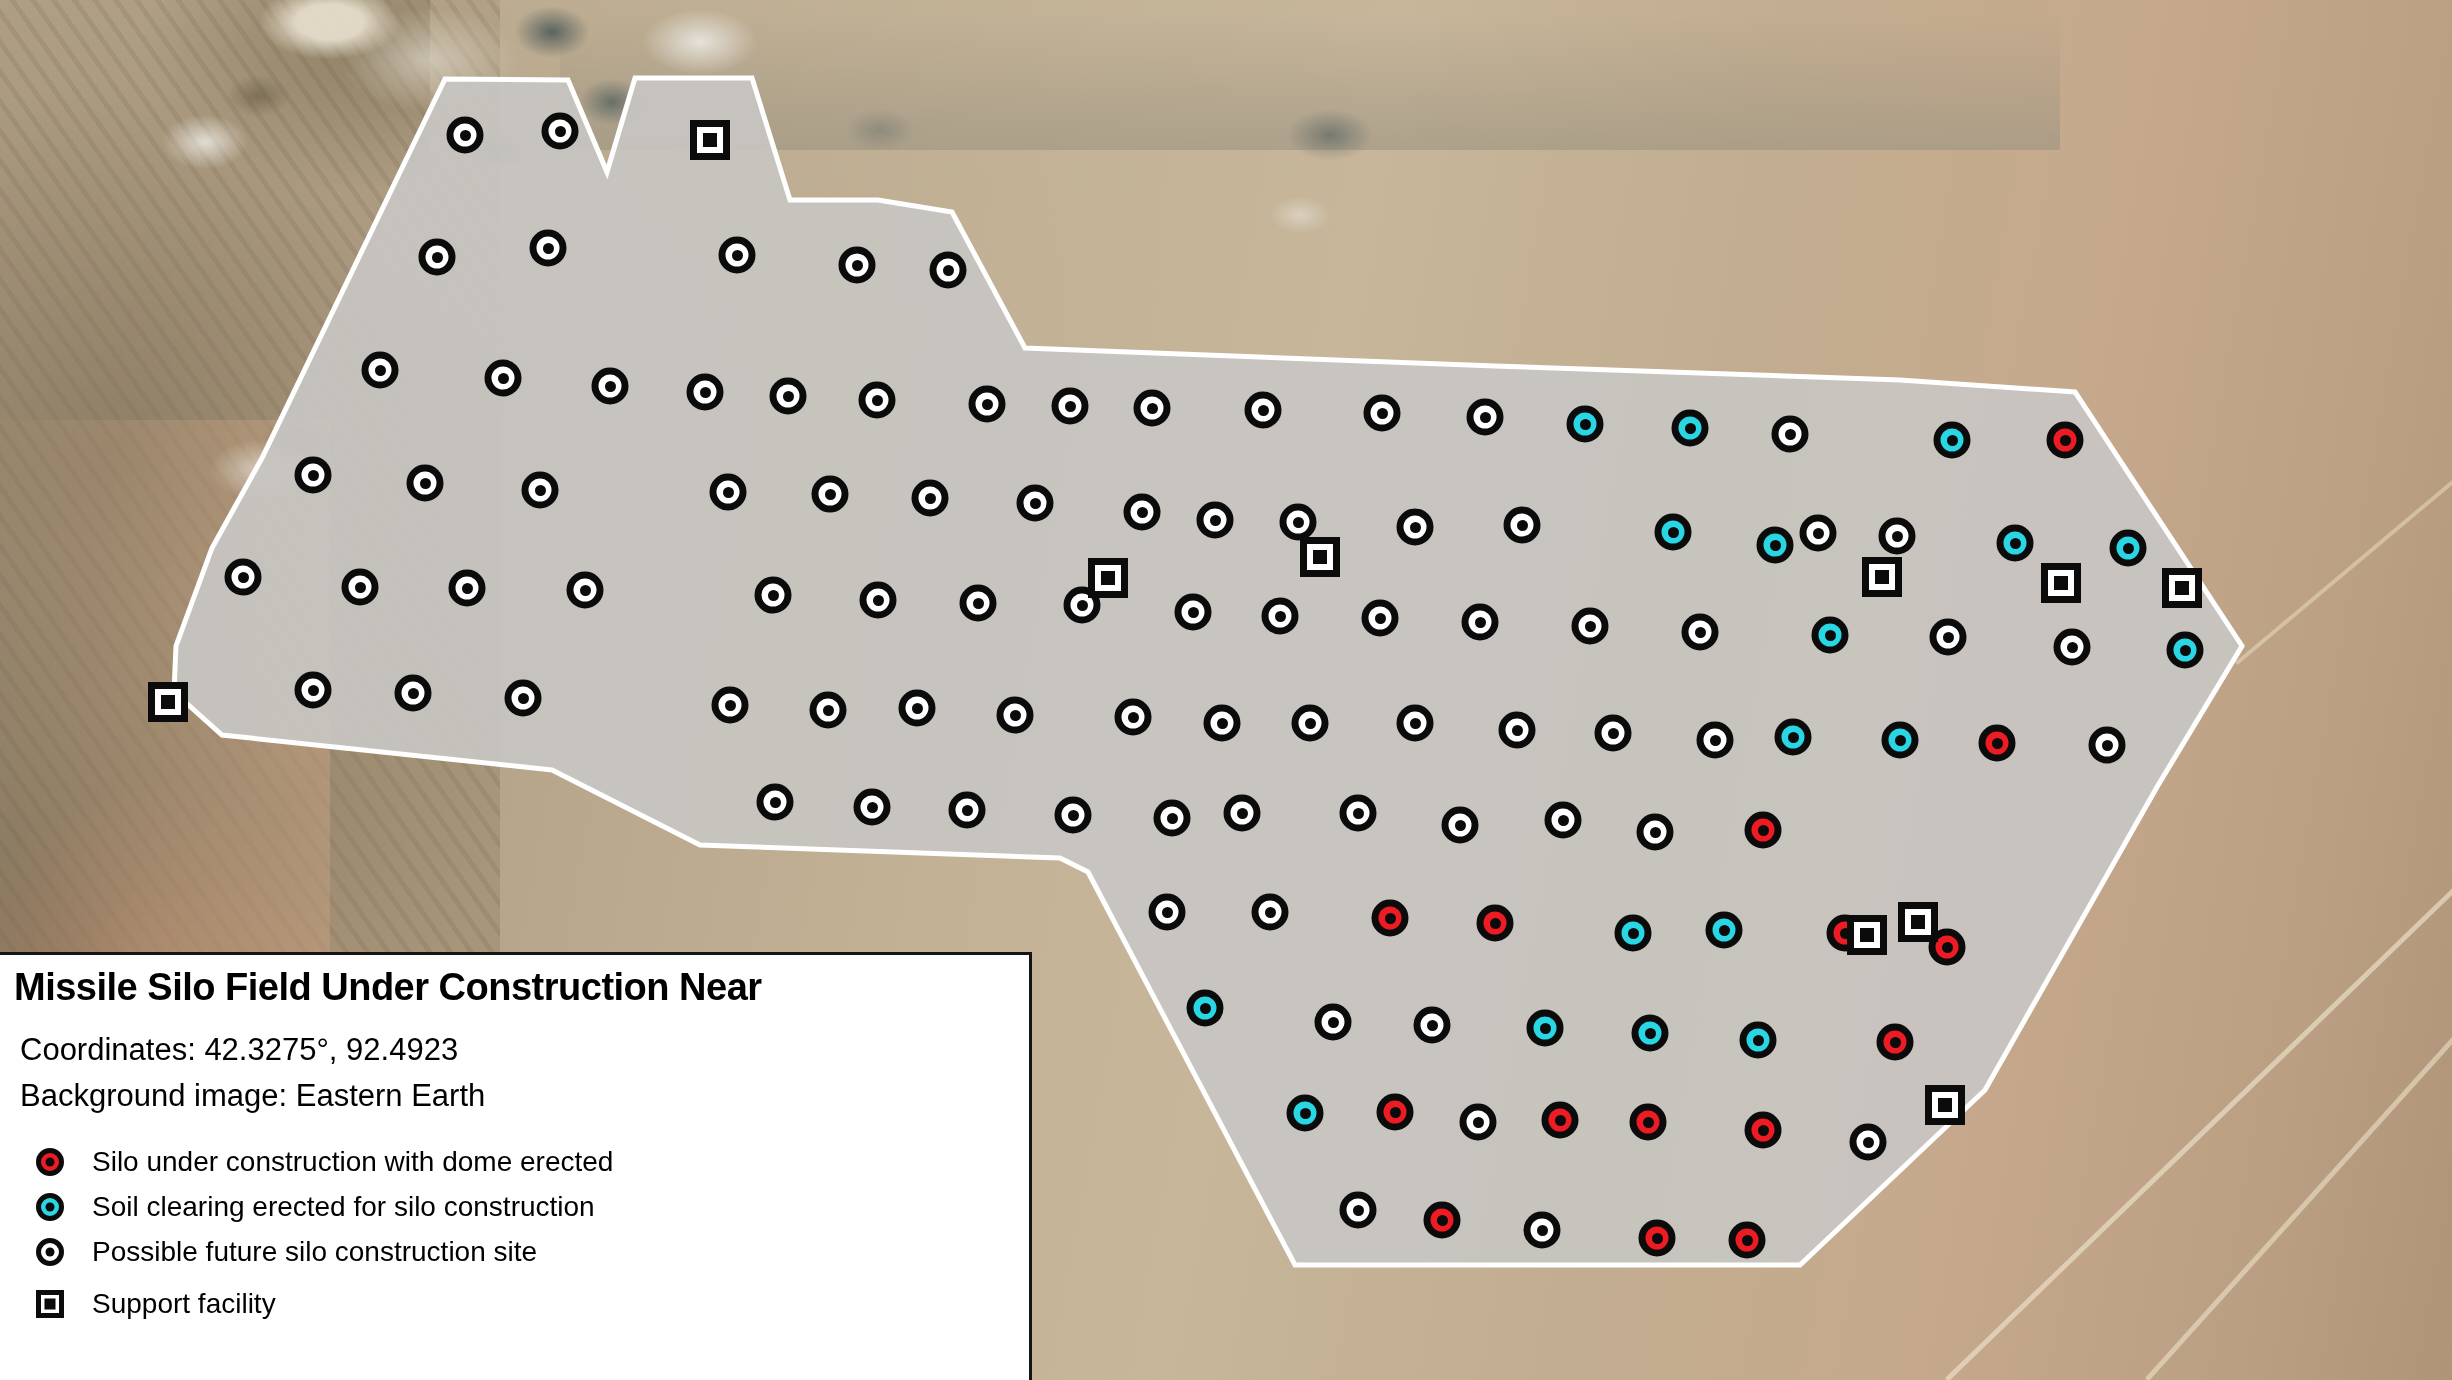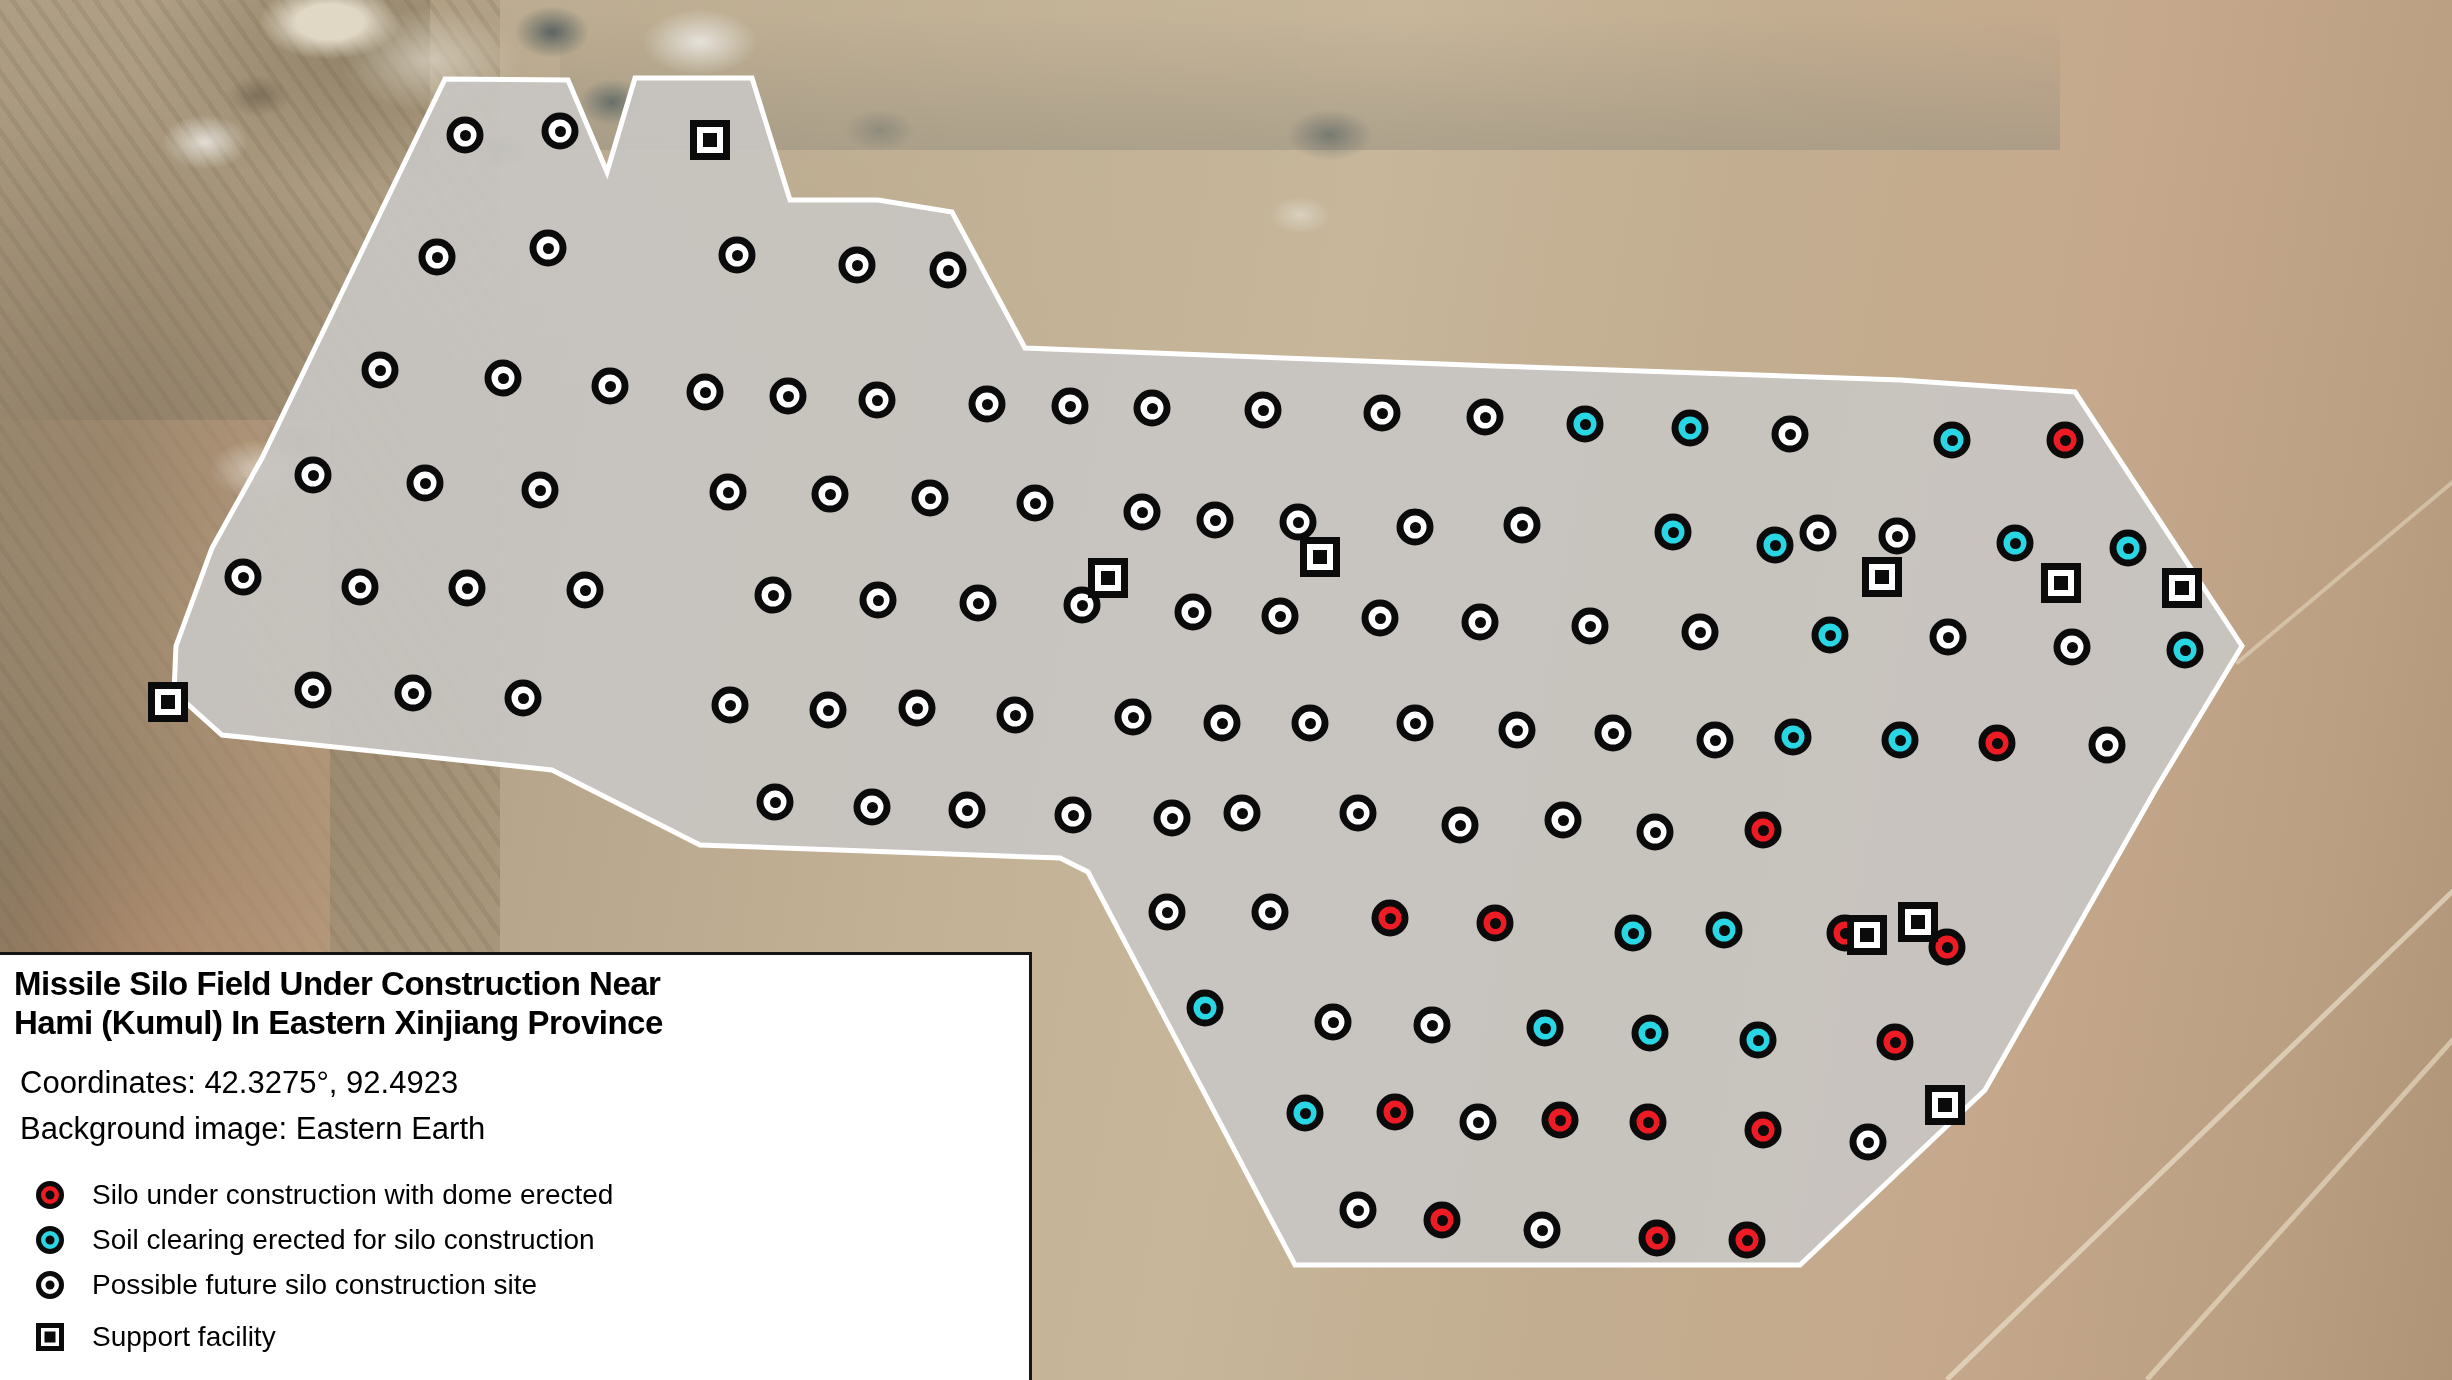--- a/index.html
+++ b/index.html
@@ -81,21 +81,21 @@
   .marker-square::after{
     content:'';position:absolute;left:50%;top:50%;width:14px;height:14px;
     transform:translate(-50%,-50%);background:#0b0b0b;
   }
   
   #info-panel{
     position:absolute;left:-3px;bottom:-3px;width:1035px;height:431px;
     background:#ffffff;border:3px solid #141414;box-sizing:border-box;
     padding:4px 18px 0 14px;color:#000;
   }
-  #panel-title{font-size:33px;line-height:1.18;font-weight:700;letter-spacing:-.5px;margin-top:6px;}
+  #panel-title{font-size:38px;line-height:1.18;font-weight:700;letter-spacing:-.5px;margin-top:6px;}
   .panel-sub{font-size:31px;margin-top:22px;margin-left:6px;}
   .panel-sub.second{margin-top:10px;}
   #legend-list{margin-top:26px;margin-left:10px;}
   .legend-item{display:flex;align-items:center;height:45px;}
   .legend-item.last{margin-top:7px;}
   .legend-icon-circle{
     box-sizing:border-box;width:28px;height:28px;border-radius:50%;
     border:5px solid #0b0b0b;position:relative;flex:0 0 auto;margin-left:12px;
   }
   .legend-icon-circle::after{
@@ -256,21 +256,20 @@
     <div class="marker-square" style="left: 2061px; top: 583px;"></div>
     <div class="marker-square" style="left: 2182px; top: 588px;"></div>
     <div class="marker-square" style="left: 1867px; top: 935px;"></div>
     <div class="marker-square" style="left: 1918px; top: 922px;"></div>
     <div class="marker-square" style="left: 1945px; top: 1105px;"></div>
   </div>
 
 <div id="info-panel">
   <div id="panel-title">
     <div>Missile Silo Field Under Construction Near</div>
-    <div>Hami (Kumul) In Eastern Xinjiang Province</div>
   </div>
   <div class="panel-sub">Coordinates: 42.3275°, 92.4923</div>
   <div class="panel-sub second">Background image: Eastern Earth</div>
   <div id="legend-list">
       <div class="legend-item">
         <span class="legend-icon-circle" style="background-color: rgb(237, 28, 36);"></span>
         <span class="legend-label">Silo under construction with dome erected</span>
       </div>
       <div class="legend-item">
         <span class="legend-icon-circle" style="background-color: rgb(41, 214, 227);"></span>

